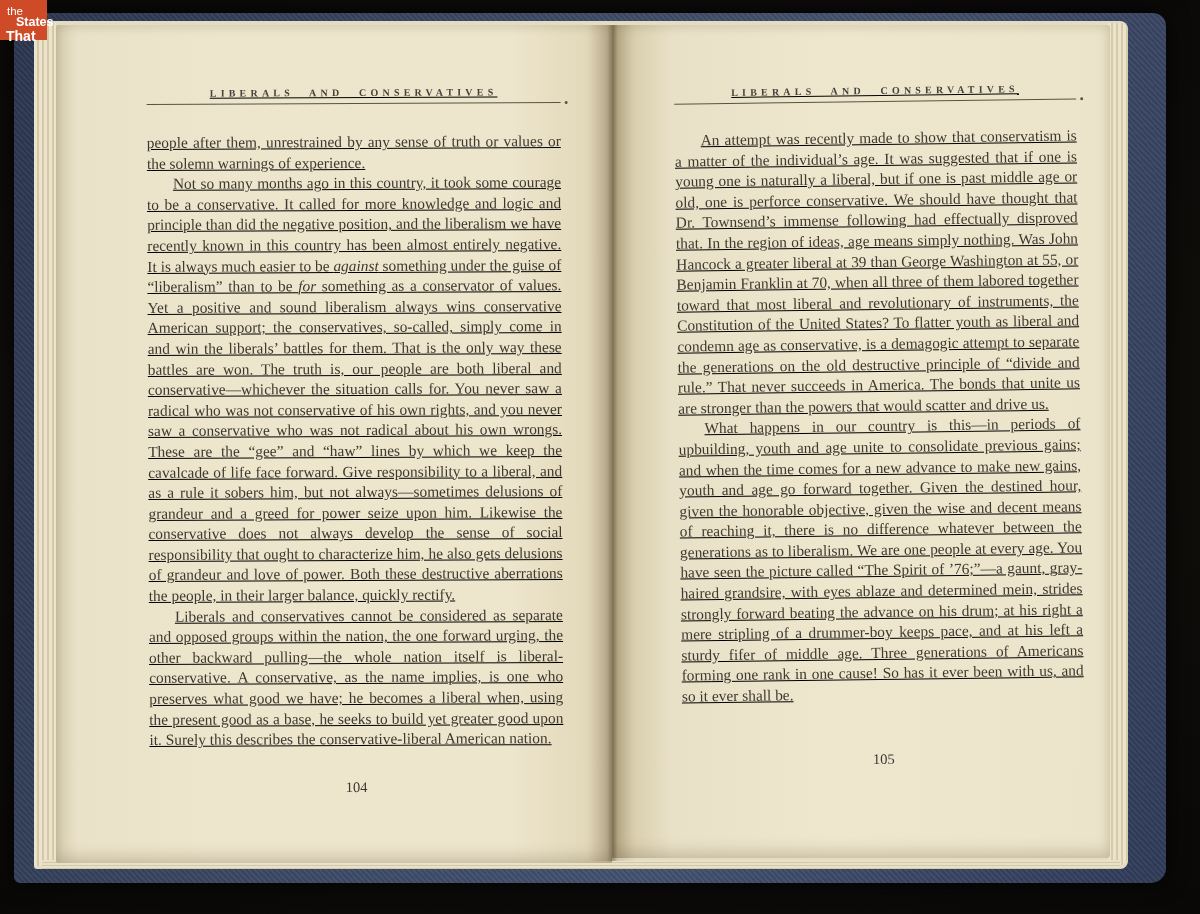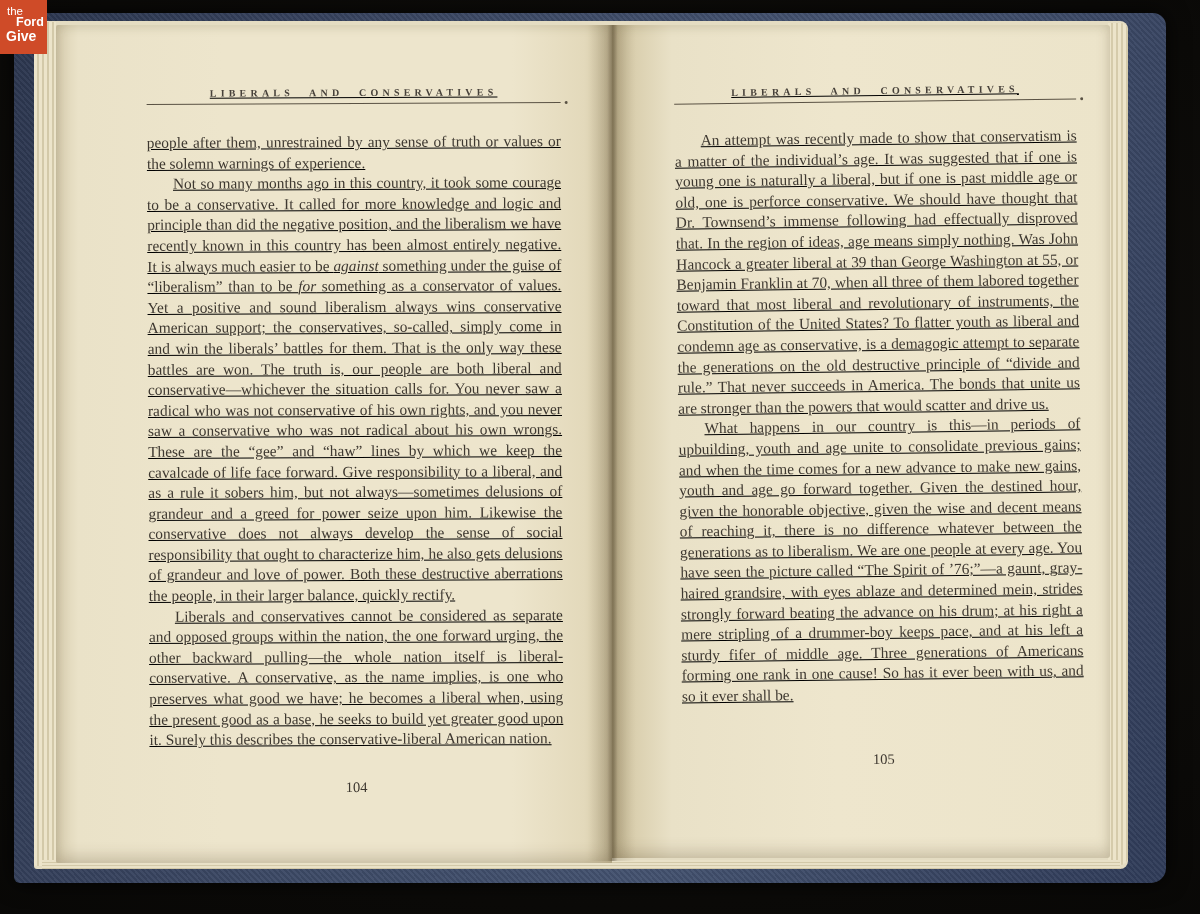--- a/index.html
+++ b/index.html
@@ -96,21 +96,21 @@
   .page-num {
     position: absolute; left: 0; width: 100%;
     text-align: center;
     font-size: 14.5px; color: var(--ink, #3e3830);
   }
   .left-page  .page-num { top: 692px; }
   .right-page .page-num { top: 666px; }
   
   .watermark {
     position: absolute; left: 0; top: 0;
-    width: 47px; height: 54px;
+    width: 47px; height: 40px;
     background: var(--logo-bg, #cf4b28);
     font-family: "Liberation Sans", sans-serif;
     color: var(--logo-text, #ffffff);
     z-index: 10;
   }
   .wm-the   { position: absolute; left: 7px;  top: 5px;  font-size: 11.5px; font-weight: normal; }
   .wm-henry { position: absolute; left: 16px; top: 15px; font-size: 12.5px; font-weight: bold; }
   .wm-ford  { position: absolute; left: 6px;  top: 28px; font-size: 14px;   font-weight: bold; }
 </style>
 </head>
@@ -148,17 +148,17 @@
           <p class="indent"><span>What happens in our country is this—in periods of upbuilding, youth and age unite to consolidate previous gains; and when the time comes for a new advance to make new gains, youth and age go forward together. Given the destined hour, given the honorable objective, given the wise and decent means of reaching it, there is no difference whatever between the generations as to liberalism. We are one people at every age. You have seen the picture called “The Spirit of ’76;”—a gaunt, gray-haired grandsire, with eyes ablaze and determined mein, strides strongly forward beating the advance on his drum; at his right a mere stripling of a drummer-boy keeps pace, and at his left a sturdy fifer of middle age. Three generations of Americans forming one rank in one cause! So has it ever been with us, and so it ever shall be.</span></p>
         </div>
       <div class="page-num">105</div>
     </div>
   </div>
 
   <div class="gutter-shadow"></div>
 
   <div class="watermark">
     <span class="wm-the">the</span>
-    <span class="wm-henry">Ford</span>
-    <span class="wm-ford">Give</span>
+    <span class="wm-henry">States</span>
+    <span class="wm-ford">That</span>
   </div>
 
 </div>
 
 </body></html>

